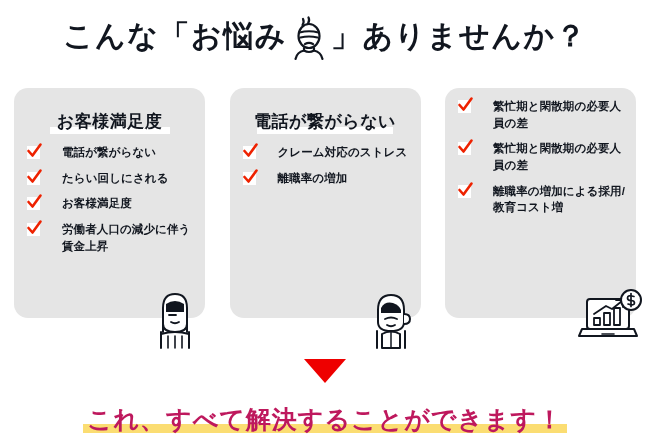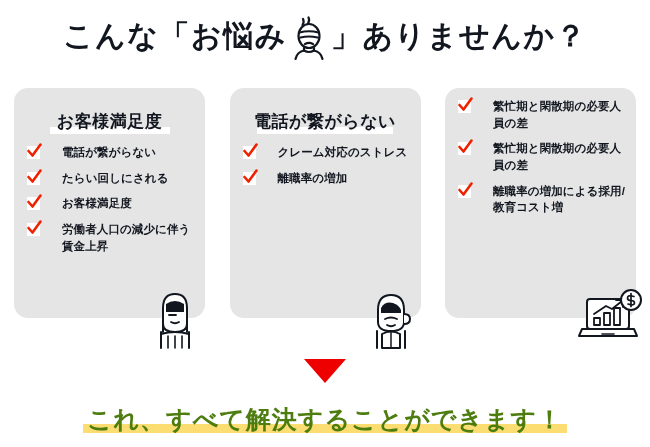--- a/index.html
+++ b/index.html
@@ -178,21 +178,21 @@
     bottom: 1px;
     height: 9px;
     background: #FBDD72;
     z-index: 1;
   }
   .conclusion-text {
     position: relative;
     z-index: 2;
     font-size: 25px;
     font-weight: 700;
-    color: #4d7c0f;
+    color: #be185d;
     letter-spacing: 1px;
     line-height: 1.2;
     white-space: nowrap;
   }
 </style>
 </head>
 <body>
 
 <div class="headline">
   <span class="headline-text">こんな「お悩み</span>

